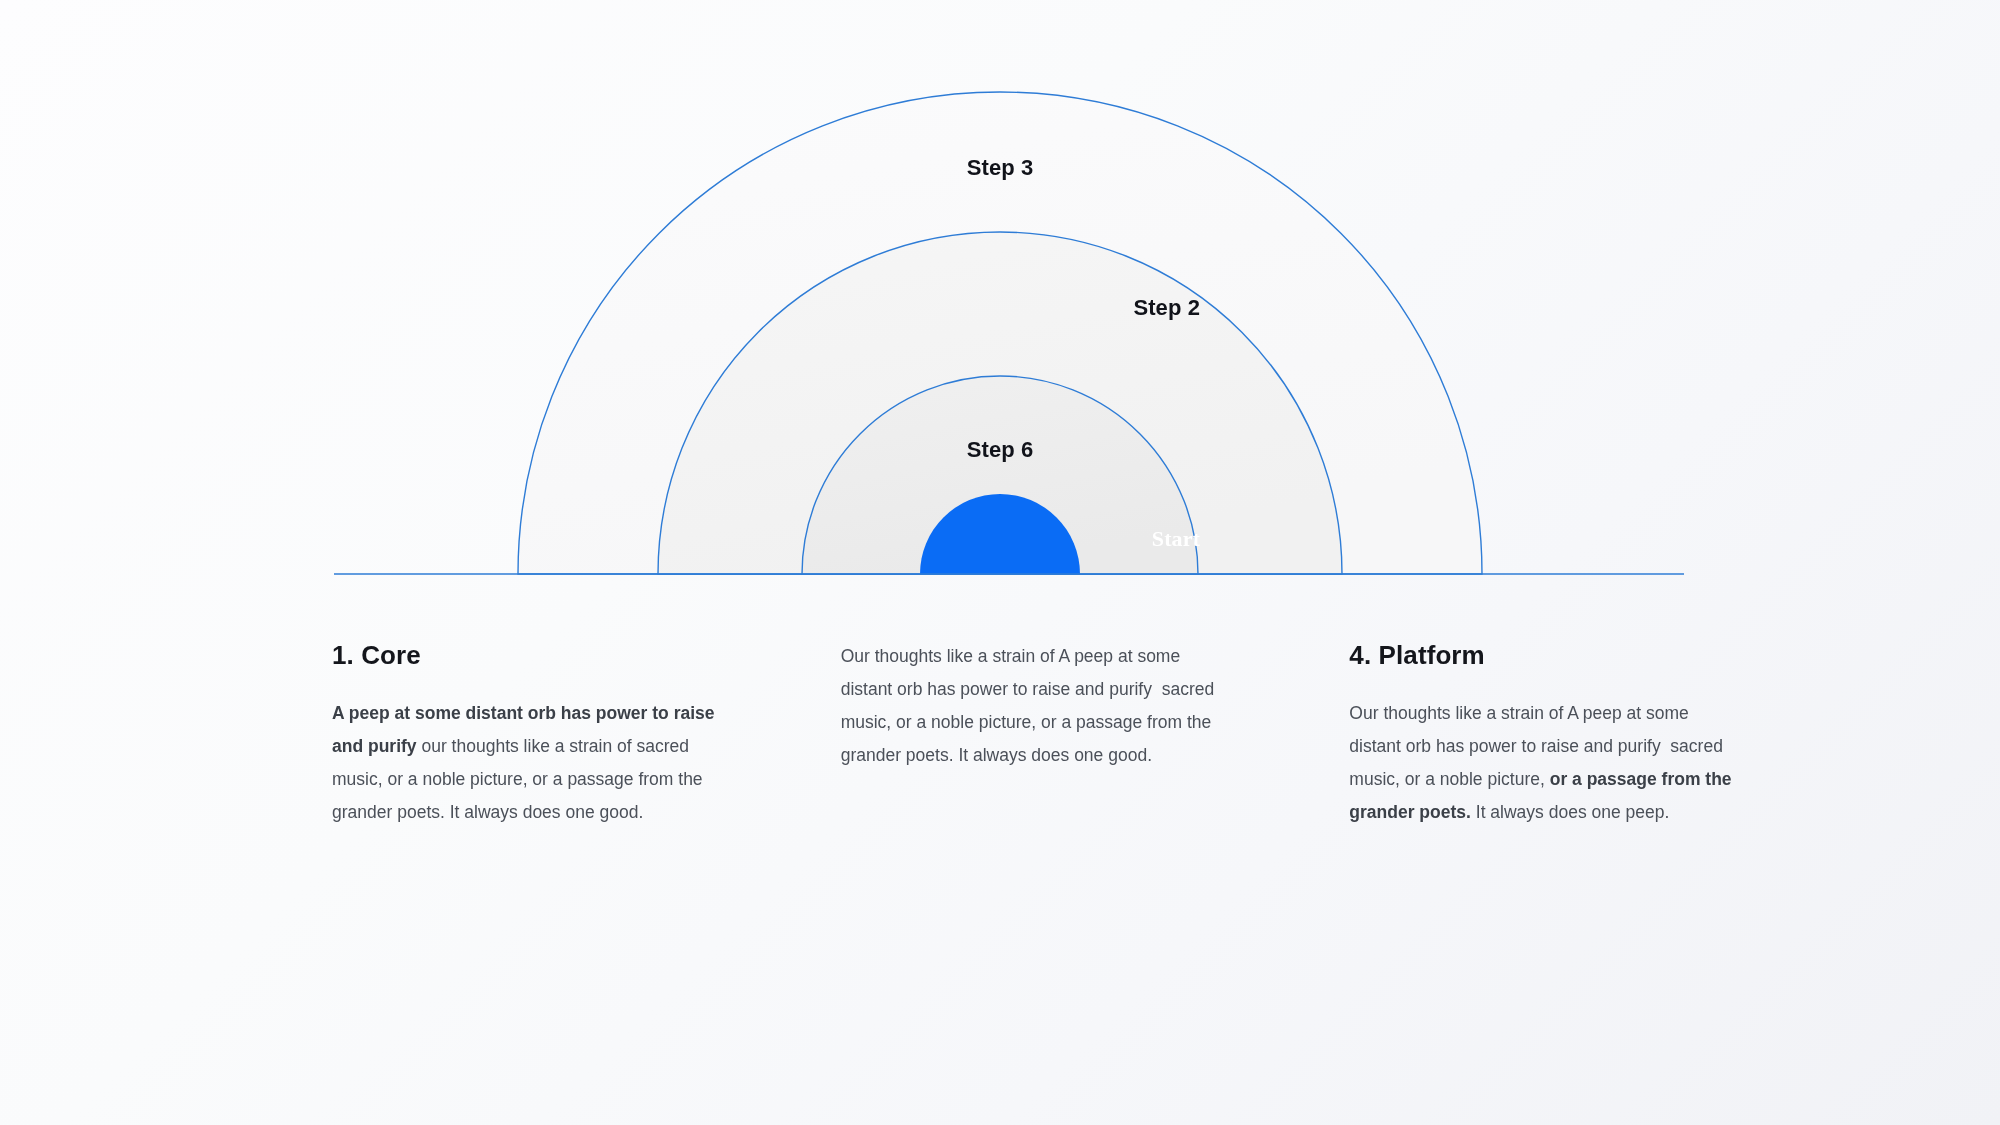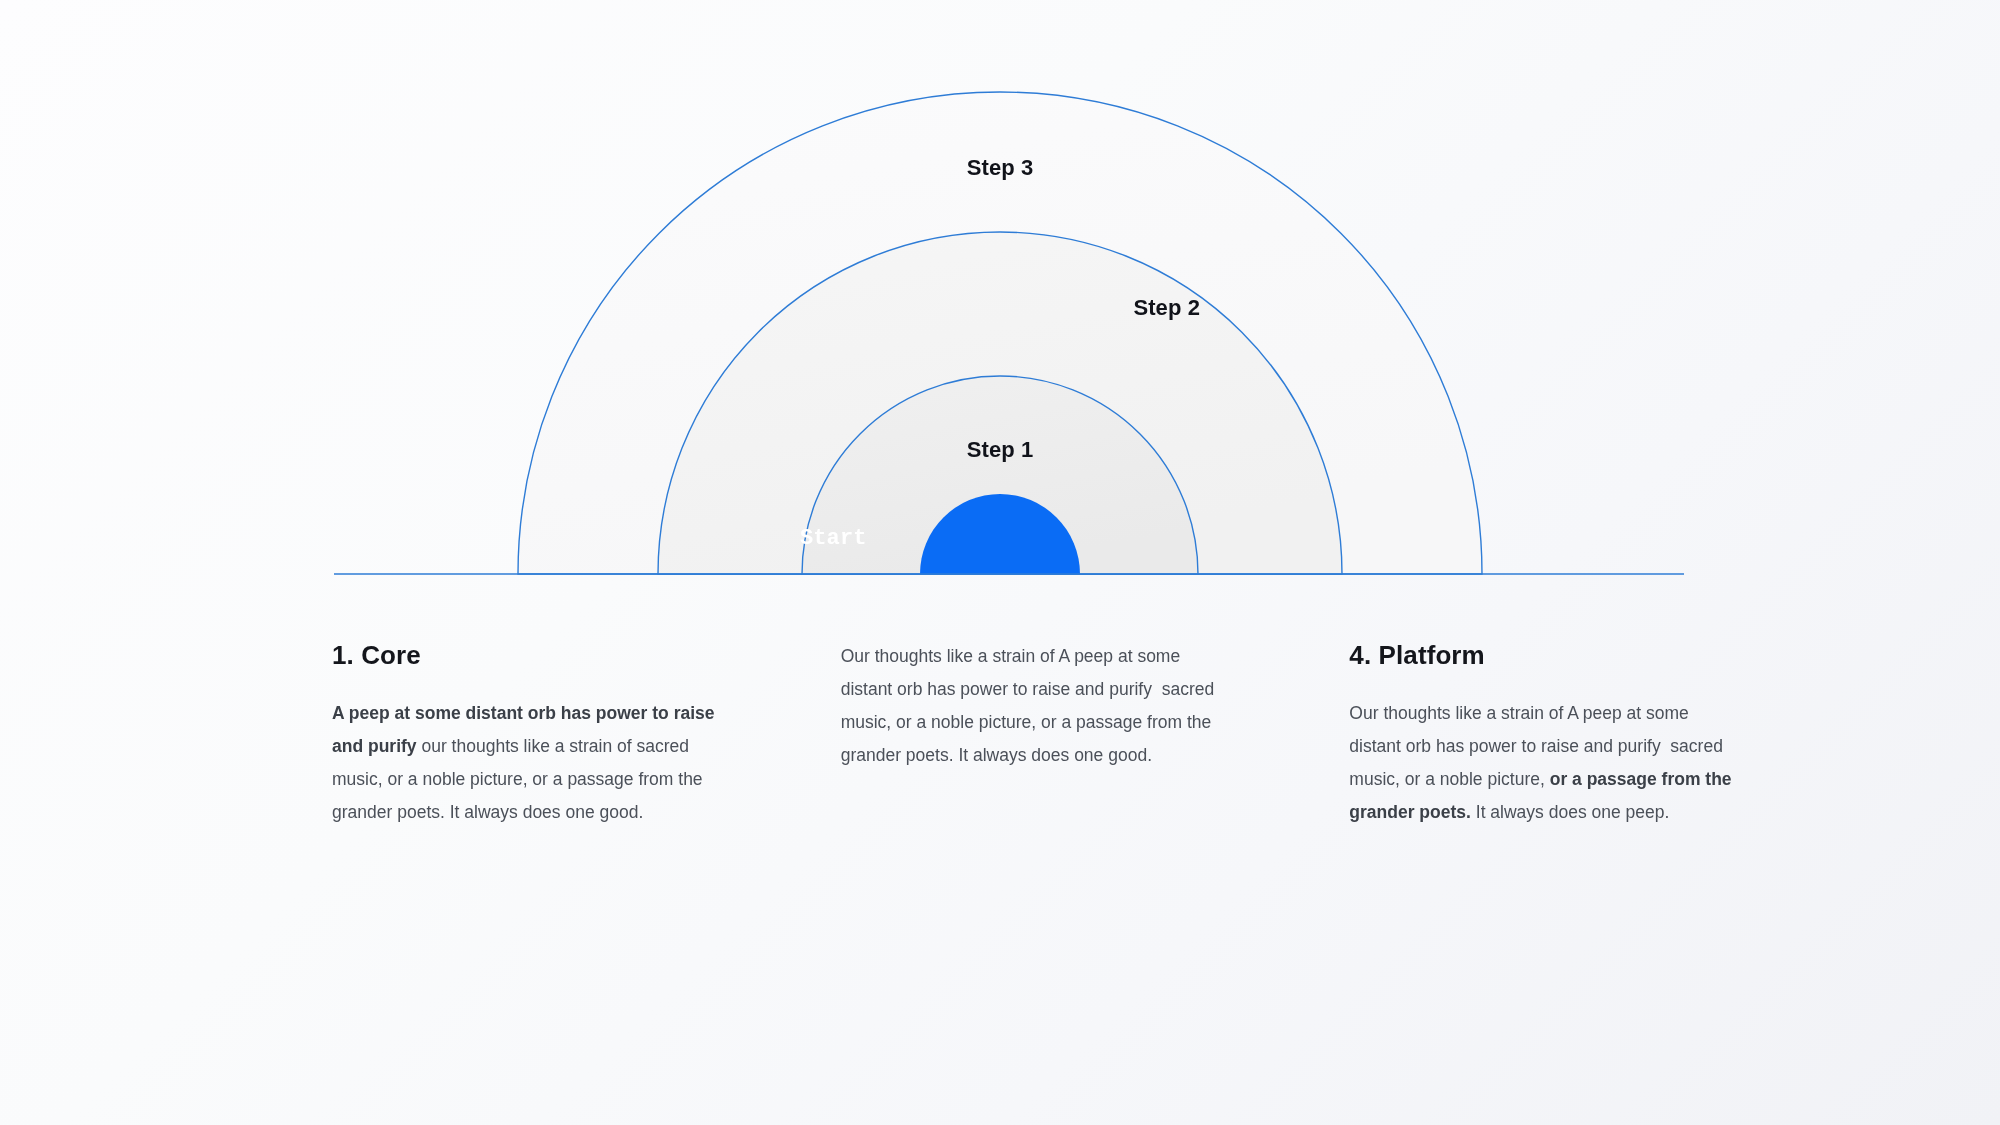--- a/index.html
+++ b/index.html
@@ -48,22 +48,22 @@
   }
   #label-step3 { top: 143px; }
   #label-step2 { top: 283px; text-align: right; }
   #label-step1 { top: 425px; }
 
   #label-start {
     position: absolute;
     width: 400px;
     left: 800px;
     top: 514px;
-    text-align: left;
-    font-family: Liberation Mono, monospace;
+    text-align: right;
+    font-family: Liberation Serif, serif;
     font-weight: bold;
     font-size: 22px;
     color: #ffffff;
     letter-spacing: 0.1px;
     white-space: nowrap;
   }
 
   
   #columns {
     position: absolute;
@@ -127,21 +127,21 @@
 
     <path d="M 920 562 A 80 80 0 0 1 1080 562 Z" fill="#0a6cf5" stroke="none"></path>
 
     <line x1="334" y1="562" x2="1684" y2="562" stroke="#2e7cd6" stroke-width="1.6"></line>
   </svg>
 
   <div class="ring-label" id="label-step3">Step 3</div>
 
   <div class="ring-label" id="label-step2">Step 2</div>
 
-  <div class="ring-label" id="label-step1">Step 1</div>
+  <div class="ring-label" id="label-step1">Step 6</div>
 
   <div id="label-start">Start</div>
 </div>
 
 <div id="columns">
 
   <div class="column">
     <h3 class="column-heading">1. Core</h3>
     <p class="column-body"><b>A peep at some distant orb has power to raise and purify</b><span> our thoughts like a strain of sacred music, or a noble picture, or a passage from the grander poets. It always does one good.</span></p>
   </div>

